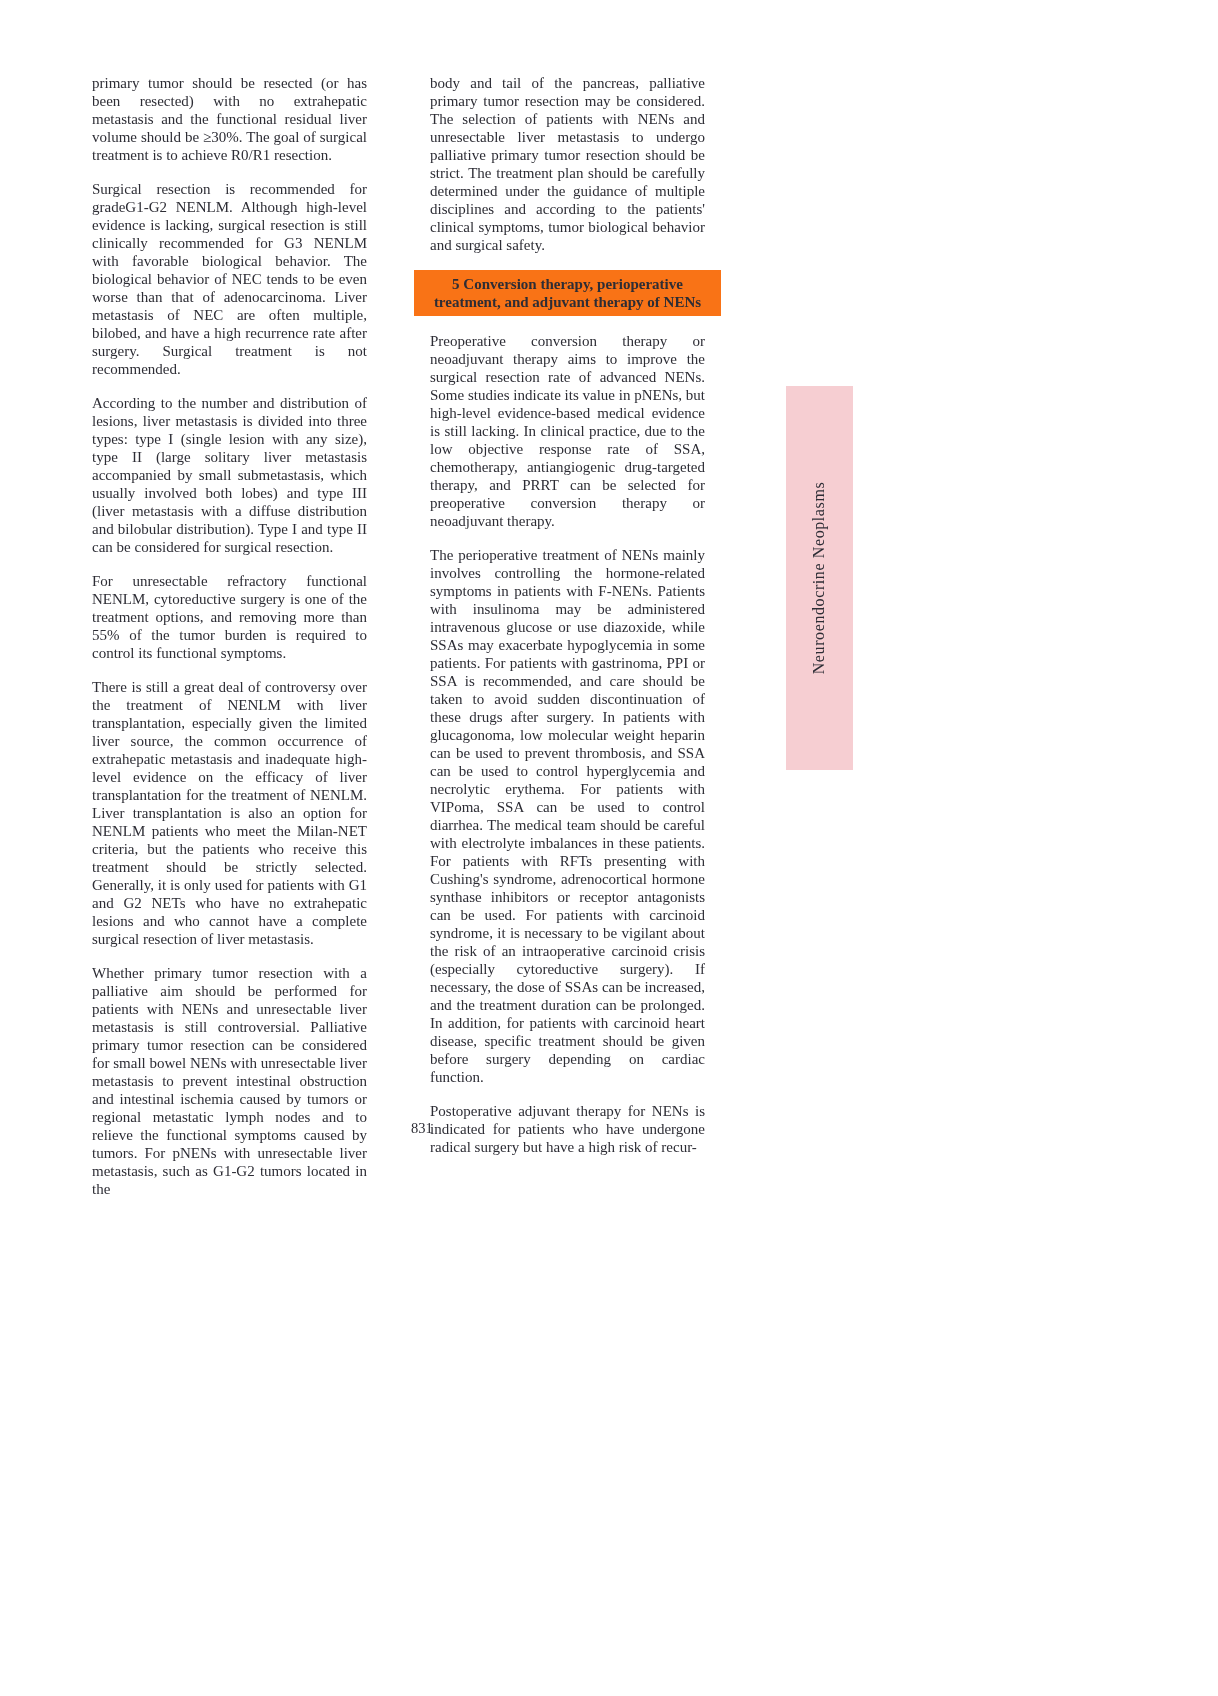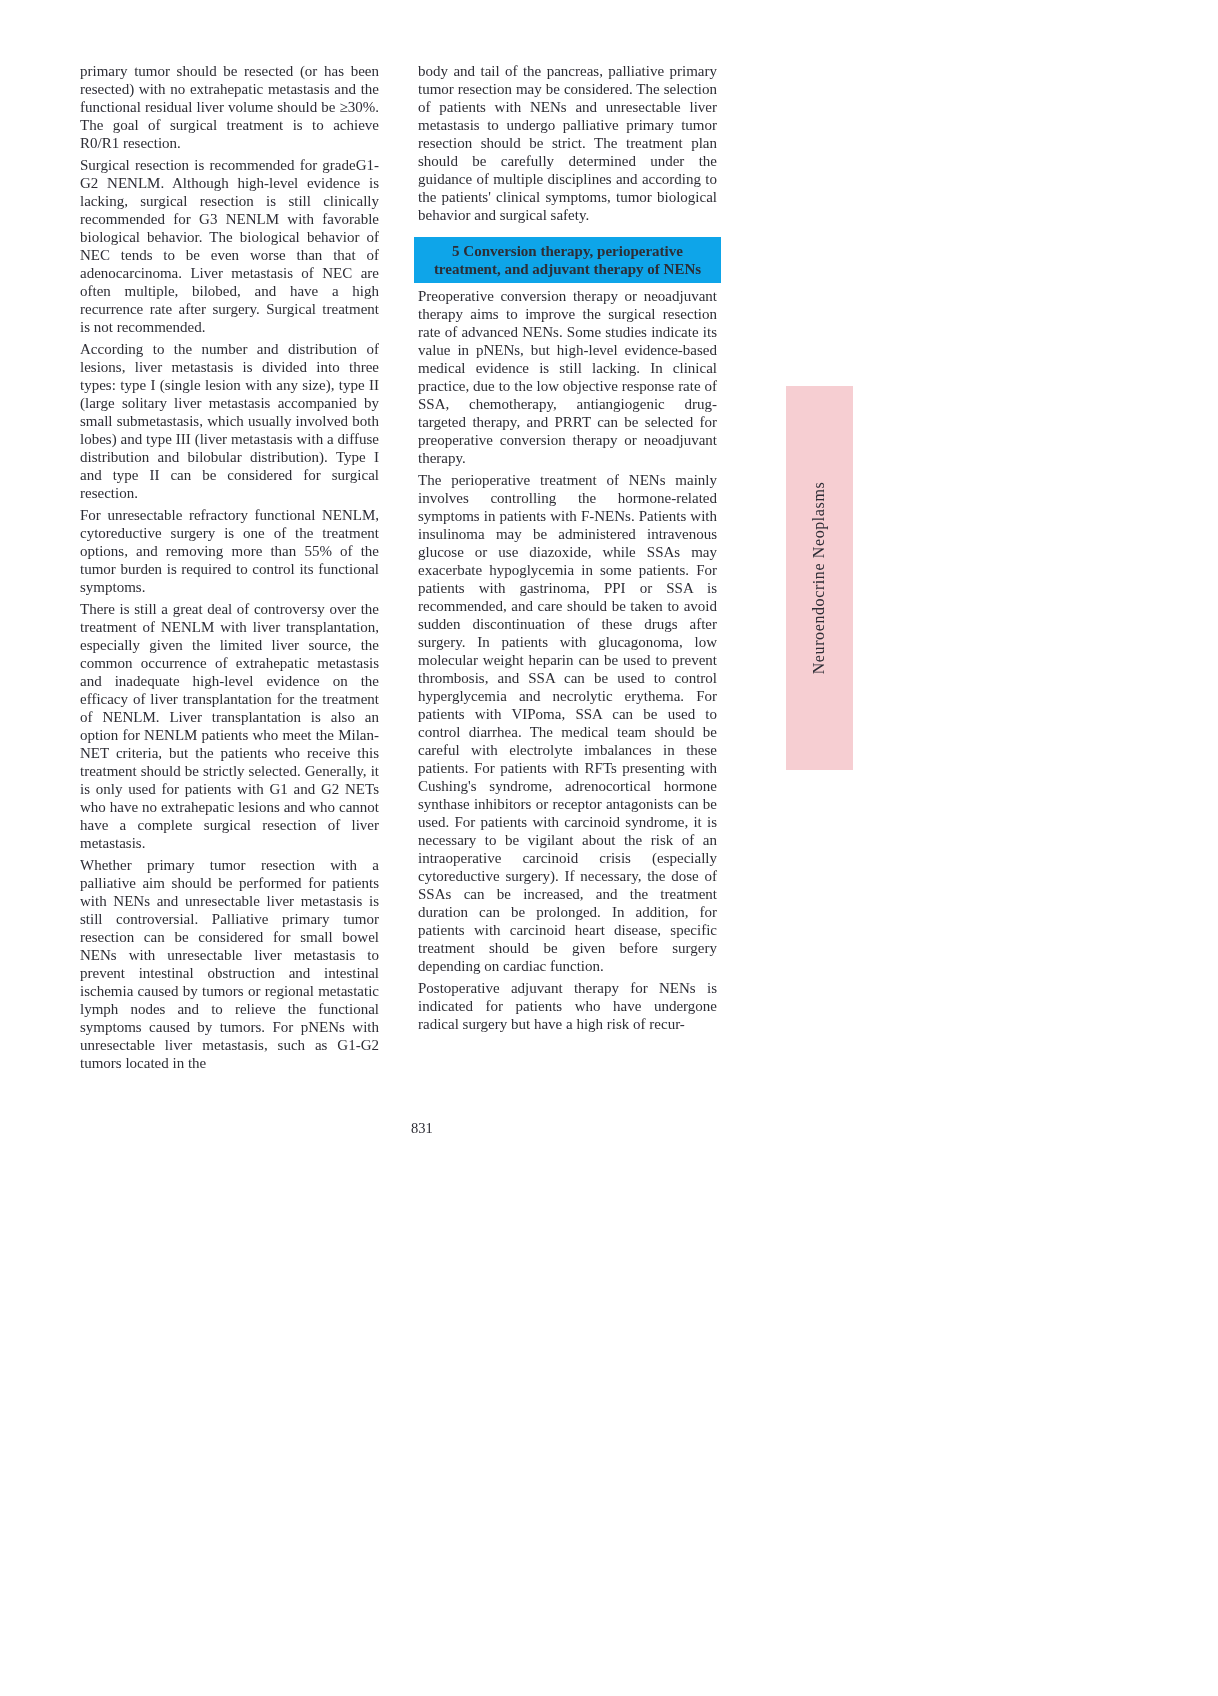--- a/index.html
+++ b/index.html
@@ -15,21 +15,21 @@
     overflow: hidden;
   }
   .col {
     position: absolute;
     top: 58px;
     width: 307px;
     text-align: justify;
     font-size: 15px;
     line-height: 18px;
   }
-  .col p { margin: 4px; }
+  .col p { margin: 16px; }
   .col-left  { left: 76px; }
   .col-right { left: 414px; }
   .section-heading {
     display: block;
     background: #f4b9be;
     font-size: 15px;
     line-height: 18px;
     font-weight: bold;
     text-align: center;
     padding: 5px 6px;
@@ -68,21 +68,21 @@
   <p>primary tumor should be resected (or has been resected) with no extrahepatic metastasis and the functional residual liver volume should be ≥30%. The goal of surgical treatment is to achieve R0/R1 resection.</p>
   <p>Surgical resection is recommended for gradeG1-G2 NENLM. Although high-level evidence is lacking, surgical resection is still clinically recommended for G3 NENLM with favorable biological behavior. The biological behavior of NEC tends to be even worse than that of adenocarcinoma. Liver metastasis of NEC are often multiple, bilobed, and have a high recurrence rate after surgery. Surgical treatment is not recommended.</p>
   <p>According to the number and distribution of lesions, liver metastasis is divided into three types: type I (single lesion with any size), type II (large solitary liver metastasis accompanied by small submetastasis, which usually involved both lobes) and type III (liver metastasis with a diffuse distribution and bilobular distribution). Type I and type II can be considered for surgical resection.</p>
   <p>For unresectable refractory functional NENLM, cytoreductive surgery is one of the treatment options, and removing more than 55% of the tumor burden is required to control its functional symptoms.</p>
   <p>There is still a great deal of controversy over the treatment of NENLM with liver transplantation, especially given the limited liver source, the common occurrence of extrahepatic metastasis and inadequate high-level evidence on the efficacy of liver transplantation for the treatment of NENLM. Liver transplantation is also an option for NENLM patients who meet the Milan-NET criteria, but the patients who receive this treatment should be strictly selected. Generally, it is only used for patients with G1 and G2 NETs who have no extrahepatic lesions and who cannot have a complete surgical resection of liver metastasis.</p>
   <p>Whether primary tumor resection with a palliative aim should be performed for patients with NENs and unresectable liver metastasis is still controversial. Palliative primary tumor resection can be considered for small bowel NENs with unresectable liver metastasis to prevent intestinal obstruction and intestinal ischemia caused by tumors or regional metastatic lymph nodes and to relieve the functional symptoms caused by tumors. For pNENs with unresectable liver metastasis, such as G1-G2 tumors located in the</p>
 </div>
 
 <div class="col col-right">
   <p>body and tail of the pancreas, palliative primary tumor resection may be considered. The selection of patients with NENs and unresectable liver metastasis to undergo palliative primary tumor resection should be strict. The treatment plan should be carefully determined under the guidance of multiple disciplines and according to the patients' clinical symptoms, tumor biological behavior and surgical safety.</p>
-  <h2 class="section-heading" style="background: #0ea5e9;">5 Conversion therapy, perioperative treatment, and adjuvant therapy of NENs</h2>
+  <h2 class="section-heading" style="background: #f97316;">5 Conversion therapy, perioperative treatment, and adjuvant therapy of NENs</h2>
   <p>Preoperative conversion therapy or neoadjuvant therapy aims to improve the surgical resection rate of advanced NENs. Some studies indicate its value in pNENs, but high-level evidence-based medical evidence is still lacking. In clinical practice, due to the low objective response rate of SSA, chemotherapy, antiangiogenic drug-targeted therapy, and PRRT can be selected for preoperative conversion therapy or neoadjuvant therapy.</p>
   <p>The perioperative treatment of NENs mainly involves controlling the hormone-related symptoms in patients with F-NENs. Patients with insulinoma may be administered intravenous glucose or use diazoxide, while SSAs may exacerbate hypoglycemia in some patients. For patients with gastrinoma, PPI or SSA is recommended, and care should be taken to avoid sudden discontinuation of these drugs after surgery. In patients with glucagonoma, low molecular weight heparin can be used to prevent thrombosis, and SSA can be used to control hyperglycemia and necrolytic erythema. For patients with VIPoma, SSA can be used to control diarrhea. The medical team should be careful with electrolyte imbalances in these patients. For patients with RFTs presenting with Cushing's syndrome, adrenocortical hormone synthase inhibitors or receptor antagonists can be used. For patients with carcinoid syndrome, it is necessary to be vigilant about the risk of an intraoperative carcinoid crisis (especially cytoreductive surgery). If necessary, the dose of SSAs can be increased, and the treatment duration can be prolonged. In addition, for patients with carcinoid heart disease, specific treatment should be given before surgery depending on cardiac function.</p>
   <p>Postoperative adjuvant therapy for NENs is indicated for patients who have undergone radical surgery but have a high risk of recur-</p>
 </div>
 
 <div class="sidebar-tab" style="background: rgb(246, 206, 210);">
   <span class="sidebar-label">Neuroendocrine Neoplasms</span>
 </div>
 
 <div class="page-number">831</div>

